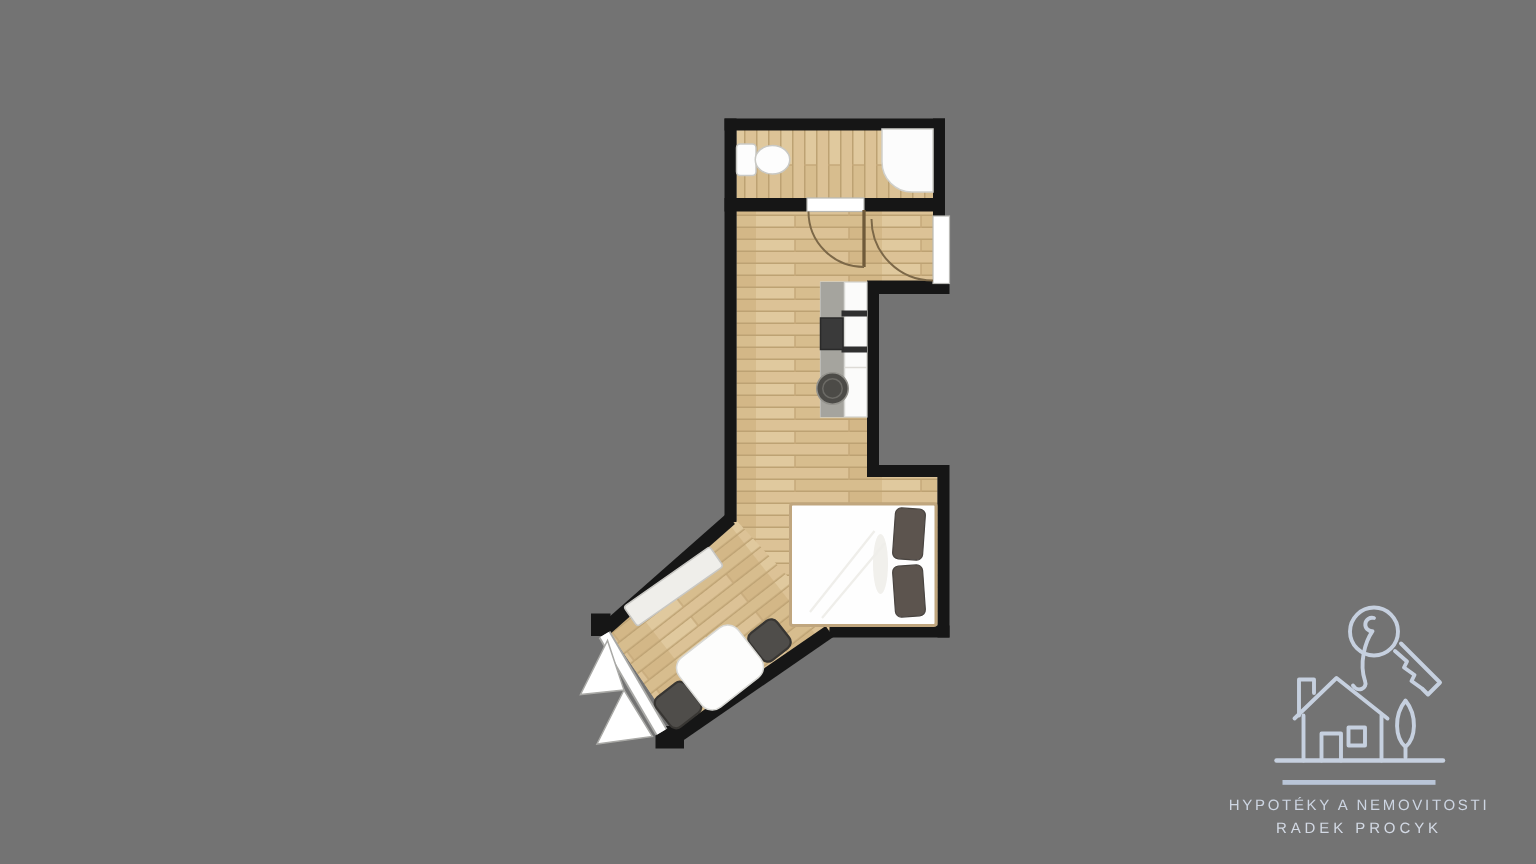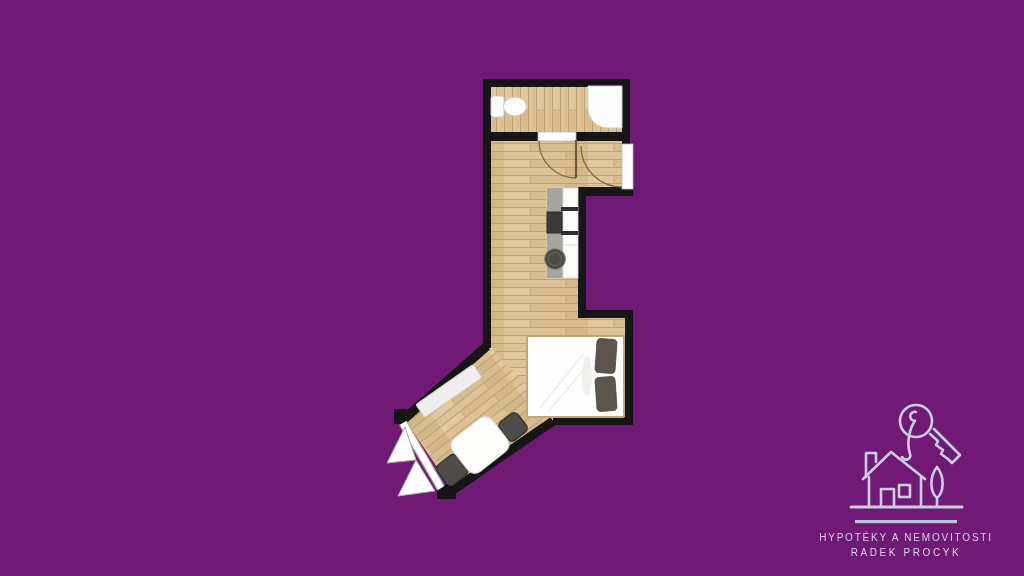--- a/index.html
+++ b/index.html
@@ -1,17 +1,17 @@
 <!DOCTYPE html>
 <html><head>
 <meta charset="utf-8">
 <style>
   html,body{margin:0;padding:0;background:#ffffff;}
   body{width:1024px;height:576px;overflow:hidden;font-family:"Liberation Sans",sans-serif;}
-  .stage{position:relative;width:1024px;height:576px;background:#701a75;}
+  .stage{position:relative;width:1024px;height:576px;background:#737373;}
   .plan-svg{position:absolute;left:0;top:0;}
   .watermark-text{position:absolute;left:756px;top:530px;width:300px;text-align:center;
     color:#cfd6e2;user-select:none;}
   .watermark-text .wm-line1{font-size:10px;letter-spacing:1.8px;line-height:15px;color:#cdd5e2;}
   .watermark-text .wm-line2{font-size:10px;letter-spacing:2.6px;line-height:15px;color:#d3d9e4;}
 </style>
 </head>
 <body>
 
 <div class="stage">

